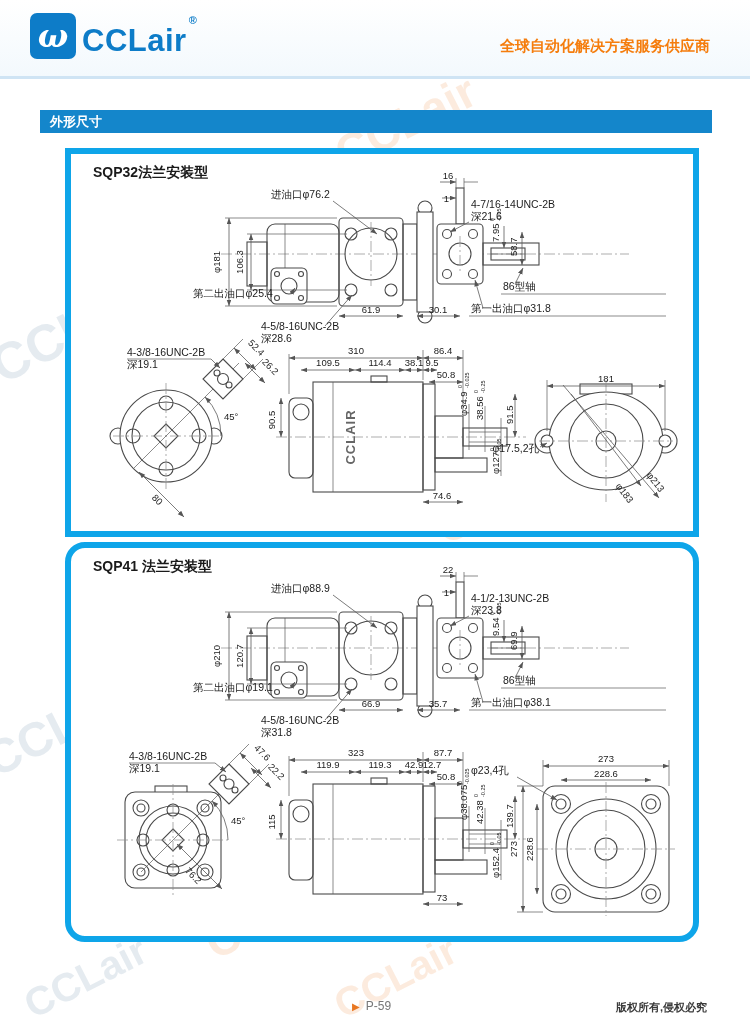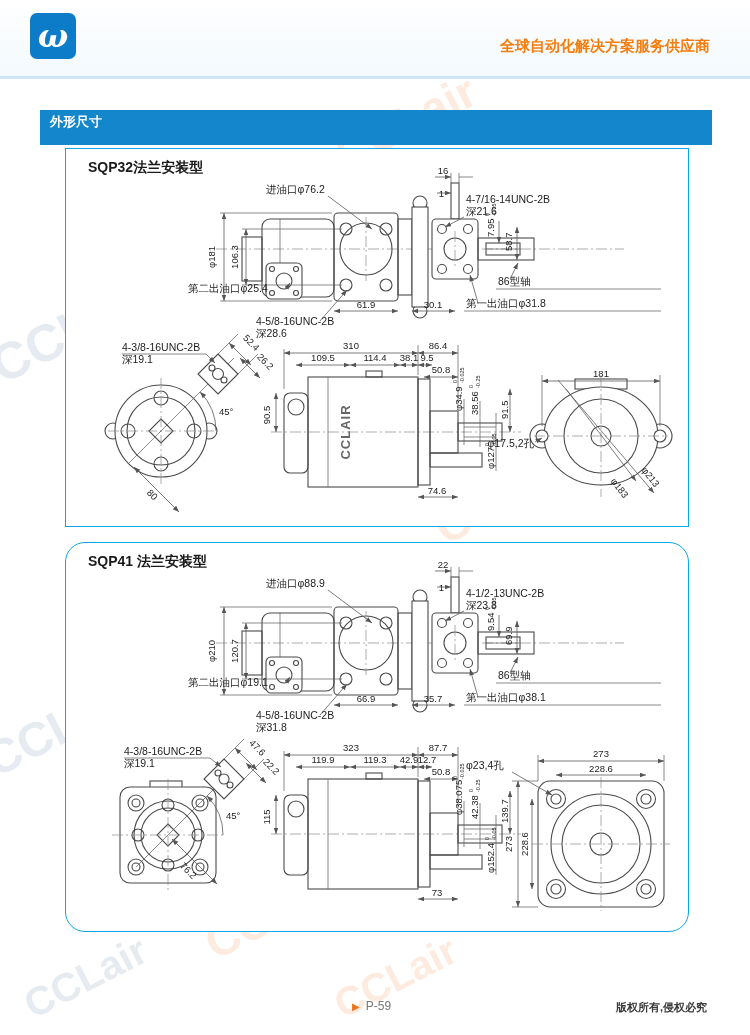--- a/index.html
+++ b/index.html
@@ -12,25 +12,25 @@
   .logo{position:absolute;left:30px;top:13px;display:flex;align-items:flex-start;}
   .logo-box{width:46px;height:46px;background:#0d7cc8;border-radius:7px;color:#fff;
             display:flex;align-items:center;justify-content:center;
             font:italic bold 32px "DejaVu Serif",serif;}
   .logo-name{color:#0d7cc8;font-weight:bold;font-size:31px;letter-spacing:.5px;
              margin-left:6px;margin-top:10px;}
   .logo-reg{color:#0d7cc8;font-size:11px;font-weight:bold;vertical-align:top;
             position:relative;top:-9px;left:2px;}
   .tagline{position:absolute;right:40px;top:37px;color:#f57d0d;font-weight:bold;font-size:15px;}
   
-  .secbar{position:absolute;left:40px;top:110px;width:672px;height:35px;background:#1486cb;
+  .secbar{position:absolute;left:40px;top:110px;width:672px;height:23px;background:#1486cb;
           color:#fff;font-size:13px;font-weight:bold;line-height:23px;padding-left:10px;
           box-sizing:border-box;}
   
-  .panel{position:absolute;left:65px;width:622px;background:#fff;border:1px solid #0ea5e9;}
+  .panel{position:absolute;left:65px;width:622px;background:#fff;border:6px solid #0ea5e9;}
   .p1{top:148px;height:377px;}
   .p2{top:542px;height:388px;border-radius:20px;}
   .ptitle{position:absolute;left:22px;top:10px;font-size:14px;font-weight:bold;color:#1a1a1a;}
   .panel svg{position:absolute;left:0;top:0;}
   
   .ln{fill:none;stroke:#4a4a4a;stroke-width:1.1;}
   .lnf{fill:#fff;stroke:#4a4a4a;stroke-width:1.1;}
   .cl{fill:none;stroke:#8a8a8a;stroke-width:.7;stroke-dasharray:11 3 2 3;}
   .dl{fill:none;stroke:#5a5a5a;stroke-width:.7;}
   .dw{fill:none;stroke:#5a5a5a;stroke-width:.8;marker-start:url(#a1r);marker-end:url(#a1);}
@@ -63,20 +63,21 @@
   <span class="wm wmo" style="left:470px;top:560px;font-size:44px;">CCLair</span>
   <span class="wm wmb" style="left:-20px;top:700px;font-size:48px;">CCLair</span>
   <span class="wm wmo" style="left:200px;top:885px;font-size:46px;">CCLair</span>
   <span class="wm wmb" style="left:540px;top:830px;font-size:42px;">CCLair</span>
   <span class="wm wmb" style="left:20px;top:955px;font-size:40px;">CCLair</span>
   <span class="wm wmo" style="left:330px;top:955px;font-size:40px;">CCLair</span>
 
   <div class="hdr">
     <div class="logo">
       <div class="logo-box">ω</div>
+      <div class="logo-name"><span>CCLair</span><span class="logo-reg">®</span></div>
     </div>
     <div class="tagline">全球自动化解决方案服务供应商</div>
   </div>
   <div class="hdr-rule"></div>
 
   <div class="secbar">外形尺寸</div>
 
   <div class="panel p1">
     <div class="ptitle">SQP32法兰安装型</div>
     <svg width="620" height="375" viewBox="0 0 620 375">

